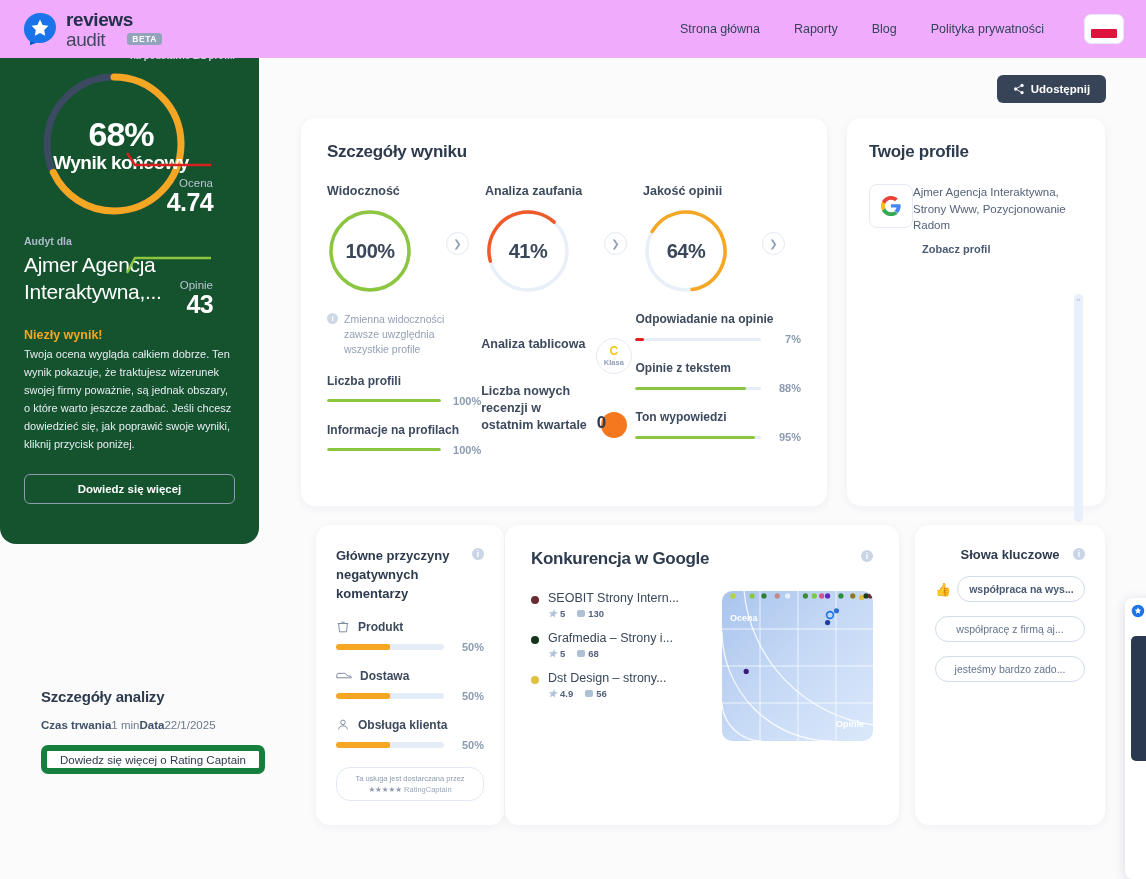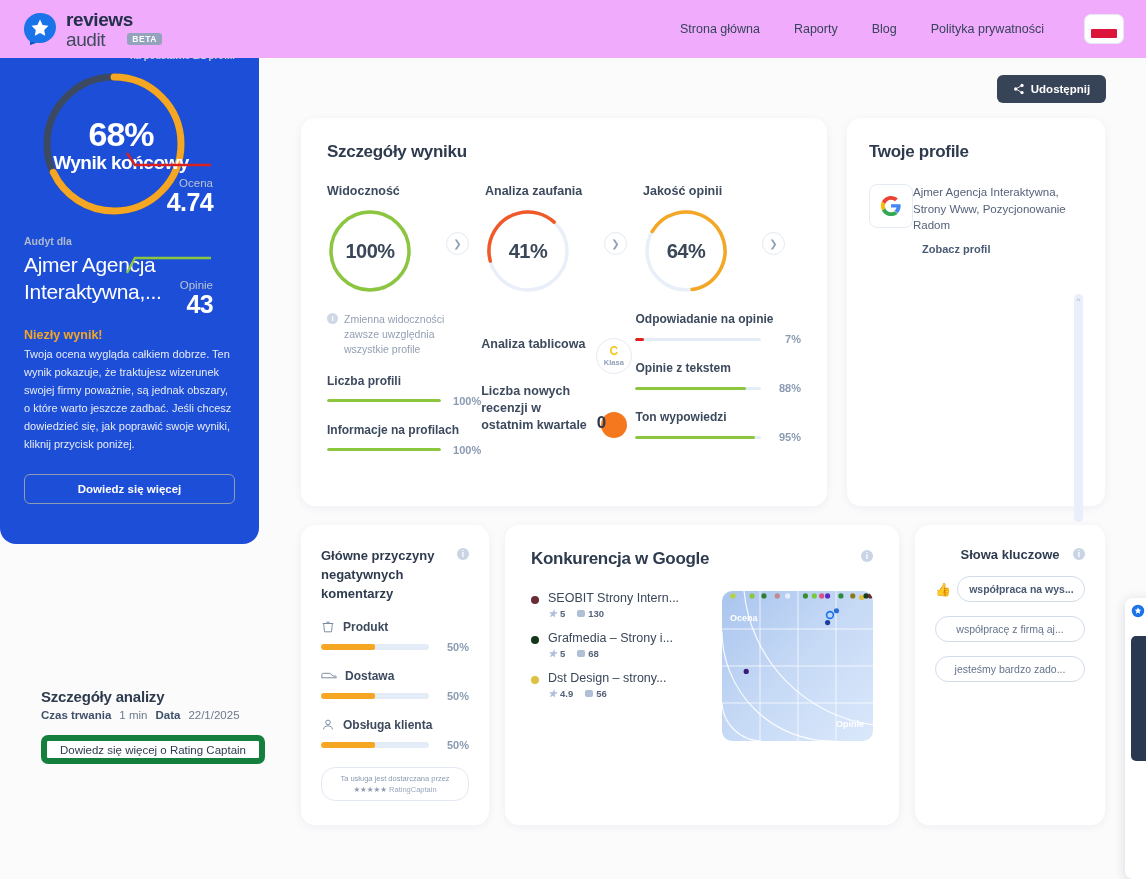--- a/index.html
+++ b/index.html
@@ -45,21 +45,21 @@
     display: flex; align-items: center; justify-content: center; gap: 6px;
     font-size: 11.5px; font-weight: bold; cursor: pointer;
   }
 
   
   .card { background: #fff; border-radius: 14px; box-shadow: 0 2px 10px rgba(30,45,70,0.055); position: absolute; }
 
   
   .summary {
     left: 24px; top: 118px; width: 259px; height: 544px;
-    background: #1d4ed8; border-radius: 16px; color: #fff;
+    background: #14532d; border-radius: 16px; color: #fff;
     padding: 24px 24px 16px 24px; overflow: hidden;
   }
   .sum-title { font-size: 19px; font-weight: bold; letter-spacing: -0.3px; }
   .sum-sub { font-size: 9.5px; font-weight: bold; color: #c7d0dd; text-align: right; margin-top: 4px; }
   .gauge-wrap { position: relative; height: 150px; margin-top: 10px; }
   .gauge-svg { position: absolute; left: -10px; top: -2px; }
   .gauge-label { position: absolute; left: 4px; top: 46px; width: 186px; text-align: center; }
   .gauge-pct { font-size: 34px; font-weight: bold; line-height: 1; letter-spacing: -1px; }
   .gauge-cap { font-size: 19px; font-weight: bold; letter-spacing: -0.5px; margin-top: 1px; }
   .mini-stats { position: absolute; right: 22px; top: 80px; width: 96px; text-align: right; }
@@ -72,21 +72,21 @@
   .verdict-body { font-size: 11px; line-height: 1.65; color: #e7ecf3; margin-top: 3px; }
   .learn-btn {
     margin-top: 20px; height: 30px; border: 1px solid #8e9cb2; border-radius: 6px;
     display: flex; align-items: center; justify-content: center;
     font-size: 11.5px; font-weight: bold; color: #fff; cursor: pointer;
   }
 
   
   .analysis { position: absolute; left: 41px; top: 688px; width: 250px; }
   .an-title { font-size: 15px; font-weight: bold; color: #2e3b4e; letter-spacing: -0.2px; }
-  .an-row { margin-top: 4px; font-size: 11.5px; display: flex; align-items: flex-end; gap: 8px; }
+  .an-row { margin-top: 14px; font-size: 11.5px; display: flex; align-items: flex-end; gap: 0; }
   .an-k { font-weight: bold; color: #3f5069; }
   .an-v { color: #6d7a8c; }
   .an-btn {
     margin-top: 14px; width: 224px; height: 29px; border: 6px solid #15803d; border-radius: 7px;
     background: #fff; display: flex; align-items: center; justify-content: center;
     font-size: 11.5px; color: #2e3b4e; cursor: pointer;
   }
 
   
   .details { left: 301px; top: 118px; width: 526px; height: 388px; padding: 24px 26px; }
@@ -127,21 +127,21 @@
   .profiles { left: 847px; top: 118px; width: 258px; height: 388px; padding: 24px 22px; }
   .prof-row { display: flex; gap: 0; margin-top: 22px; }
   .g-tile { width: 44px; height: 44px; border: 1px solid #e5ebf4; border-radius: 8px; background: #fff;
             display: flex; align-items: center; justify-content: center; flex: 0 0 44px; }
   .prof-name { font-size: 11.5px; color: #55627a; line-height: 1.45; }
   .prof-link { font-size: 11px; font-weight: bold; color: #4a5a74; margin-top: 9px; margin-left: 9px; cursor: pointer; }
   .scrollbar { position: absolute; right: 22px; top: 176px; width: 9px; height: 228px; background: #e9f0fb; border-radius: 5px; }
   .scroll-up { position: absolute; right: 22px; top: 178px; width: 9px; text-align: center; font-size: 8px; color: #9fb0c7; }
 
   
-  .reasons { left: 301px; top: 525px; width: 188px; height: 300px; padding: 22px 20px; }
+  .reasons { left: 316px; top: 525px; width: 188px; height: 300px; padding: 22px 20px; }
   .r-h { font-size: 13px; font-weight: bold; line-height: 1.45; width: 118px; }
   .info-i { position: absolute; right: 20px; top: 23px; width: 12px; height: 12px; border-radius: 50%;
             background: #c9d5e4; color: #fff; font-size: 8.5px; font-weight: bold;
             display: flex; align-items: center; justify-content: center; cursor: pointer; }
   .r-item { margin-top: 16px; }
   .r-top { display: flex; align-items: center; gap: 8px; }
   .r-lab { font-size: 12px; font-weight: bold; color: #3d4a5e; }
   .rc-badge { margin-top: 16px; border: 1px solid #e2e9f4; border-radius: 14px; padding: 5px 8px;
               text-align: center; font-size: 7.5px; color: #8d9bb0; line-height: 1.5; }
   .rc-badge b { color: #9aa8bd; font-weight: normal; }

